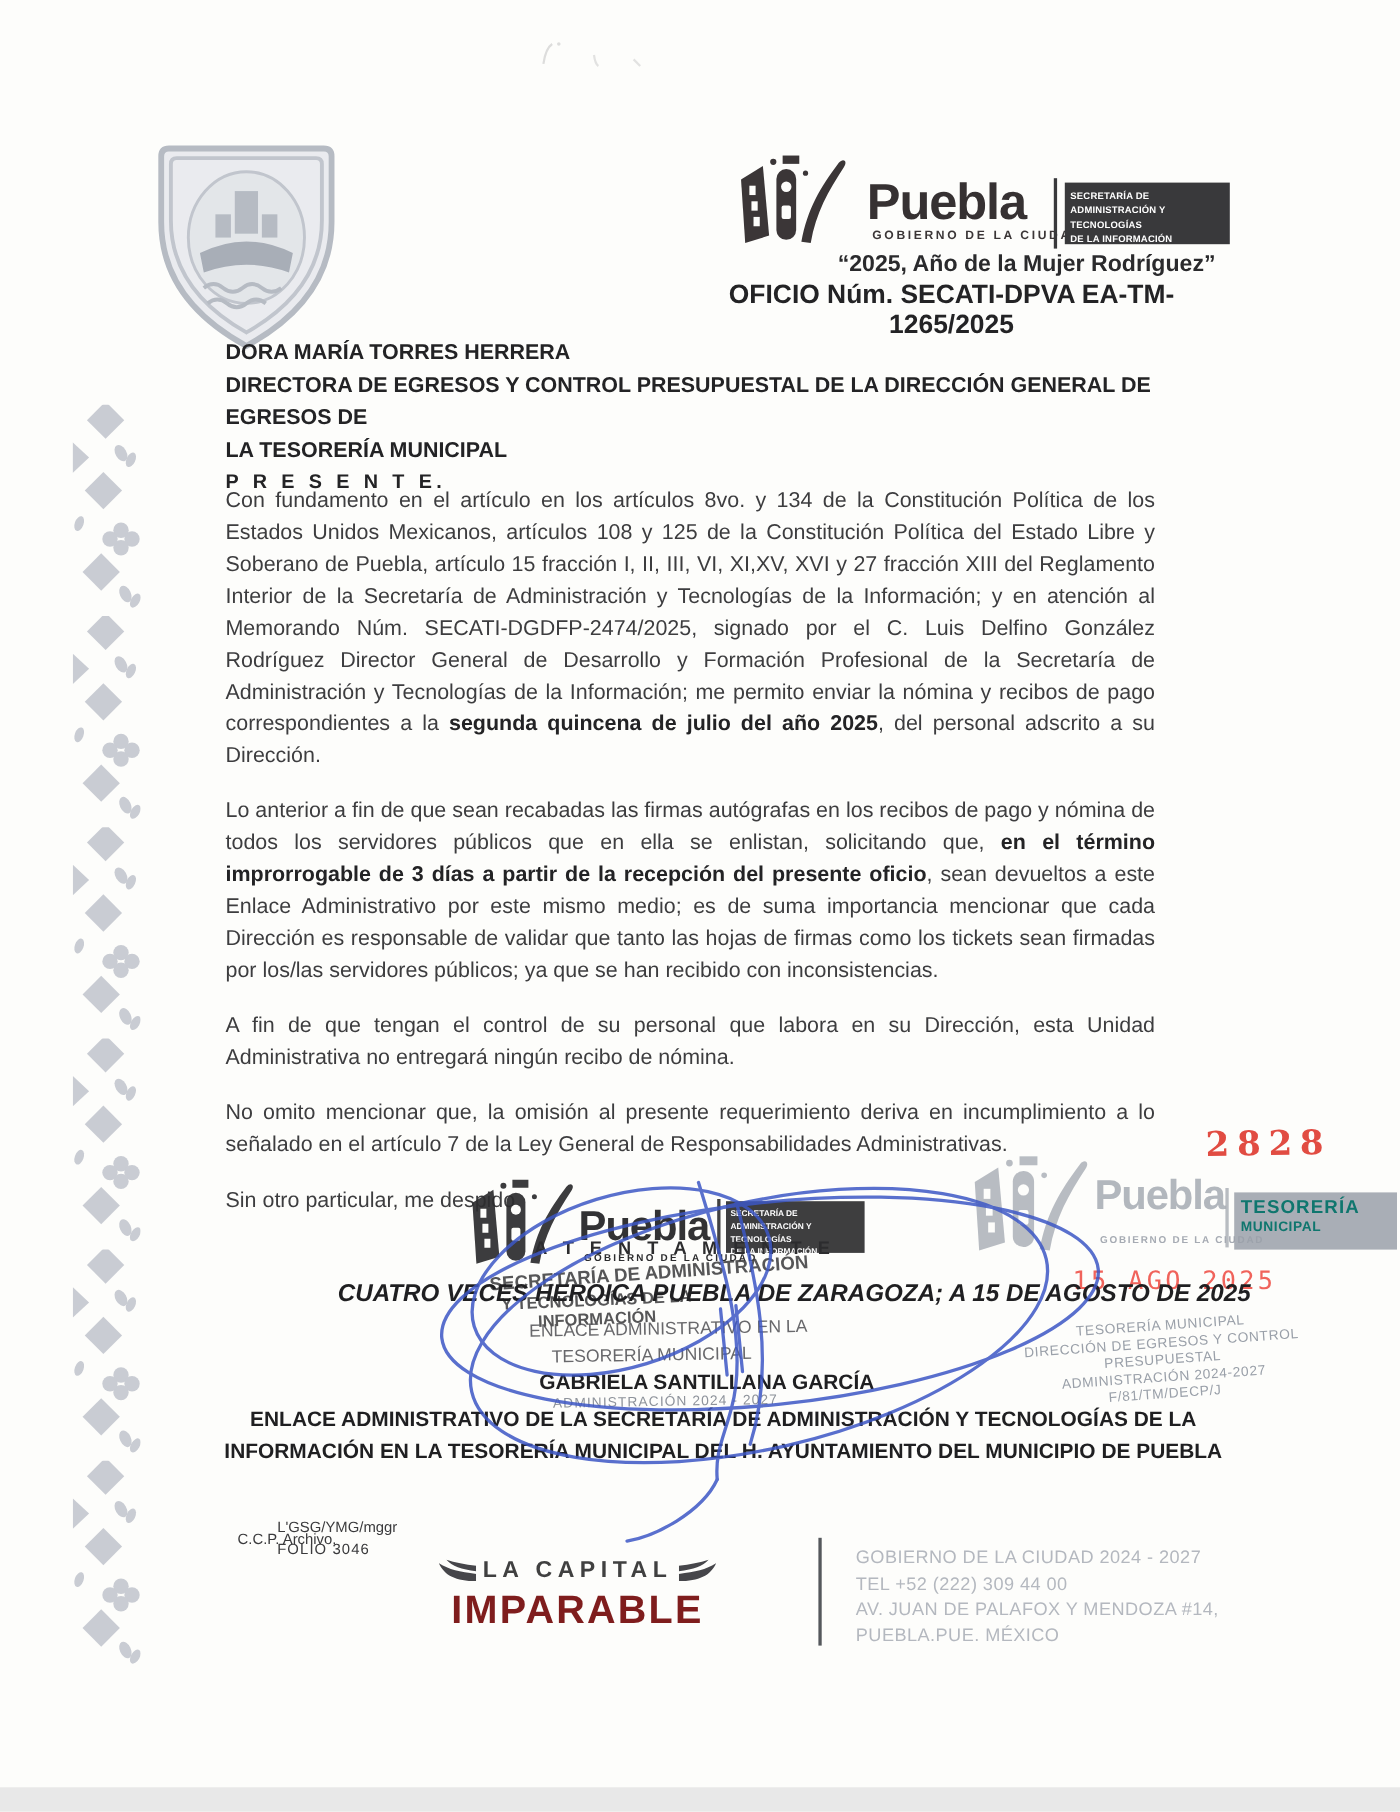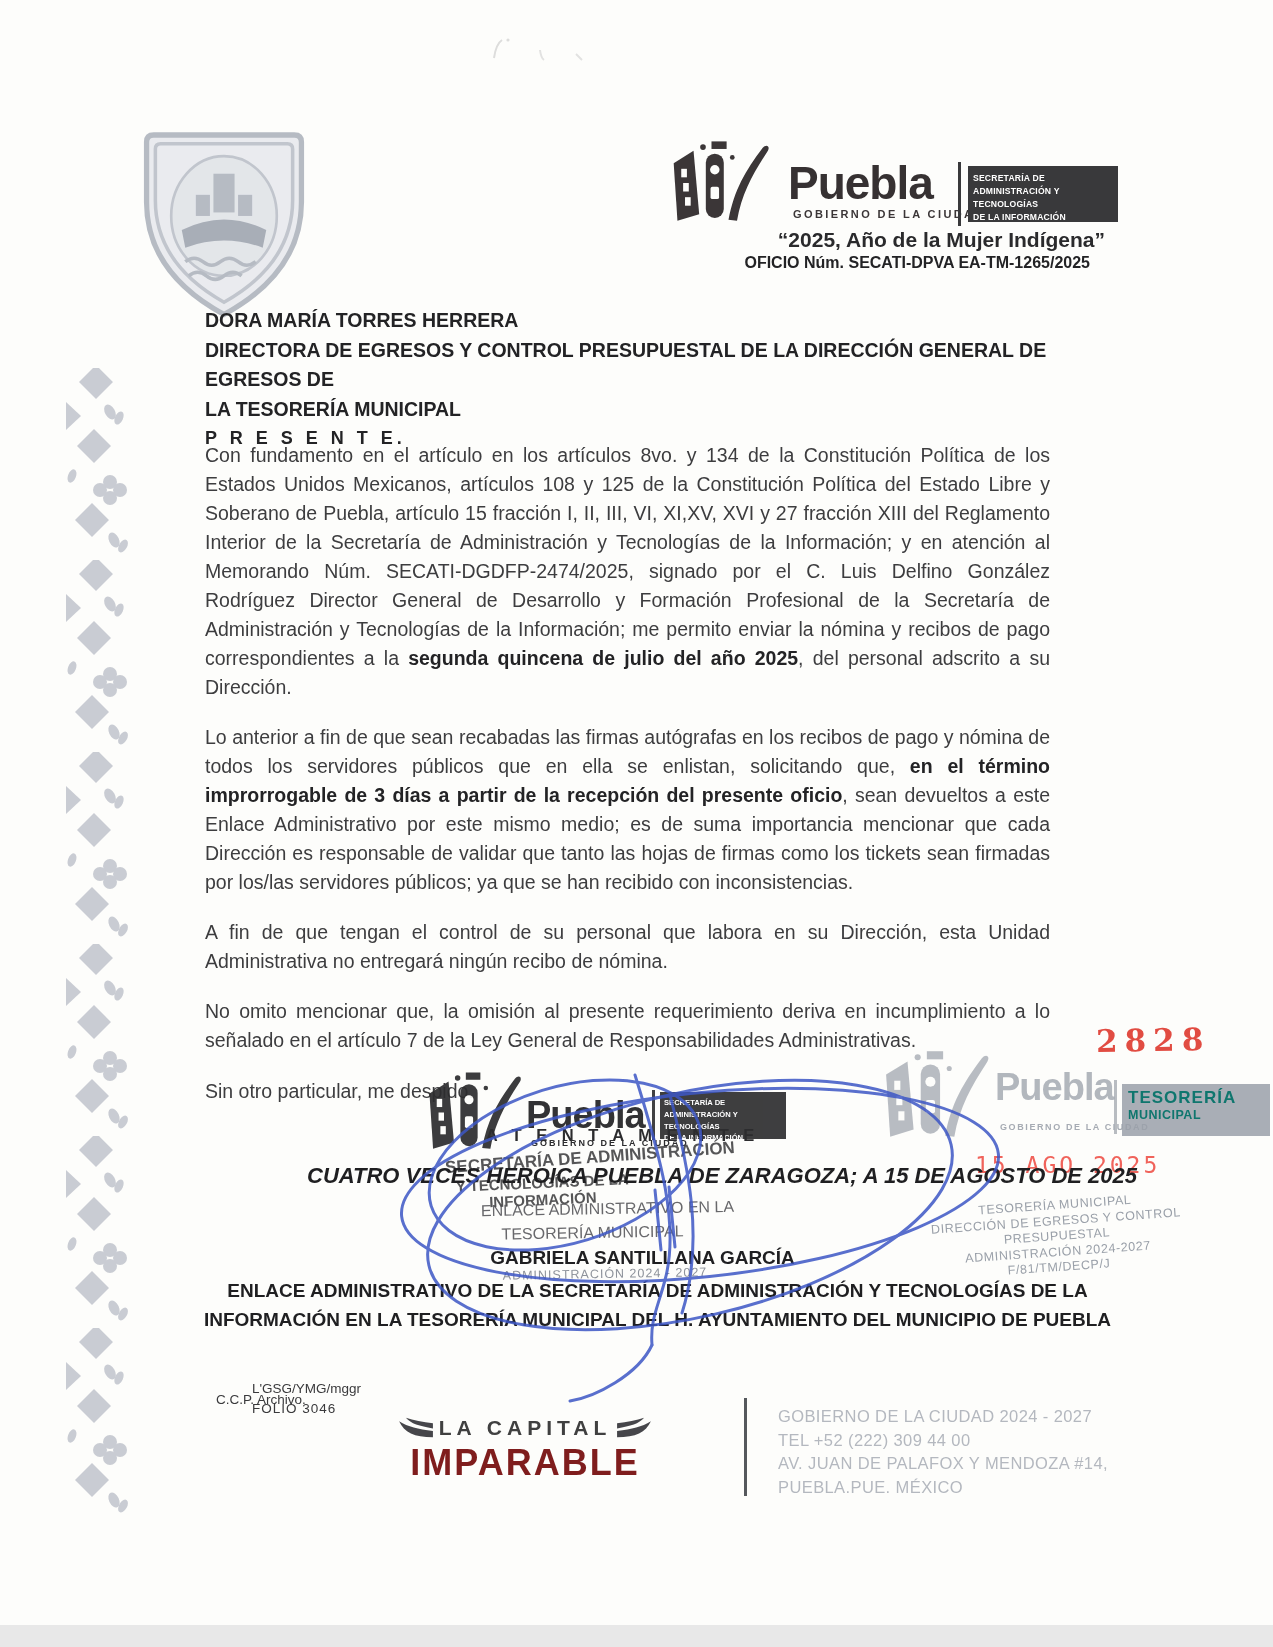--- a/index.html
+++ b/index.html
@@ -11,21 +11,21 @@
   .abs{position:absolute;}
   
   .crest{left:136px;top:124px;width:176px;height:198px;opacity:.85;}
   .brand-icon{left:668px;top:140px;width:104px;height:86px;color:#3b3637;}
   .brand-word{left:788px;top:156px;font-size:46px;font-weight:bold;letter-spacing:-1px;color:#363132;}
   .brand-sub{left:793px;top:208px;font-size:11px;font-weight:bold;letter-spacing:2.4px;color:#3b3637;}
   .brand-bar{left:958px;top:162px;width:3px;height:64px;background:#39393b;}
   .dept-box{left:968px;top:166px;width:150px;height:56px;background:#39393b;color:#fff;
     padding:6px 5px;box-sizing:border-box;font-size:8.6px;font-weight:bold;line-height:1.5;letter-spacing:.2px;}
   .motto{left:655px;top:228px;width:450px;text-align:right;font-size:21px;font-weight:bold;color:#2a2a2c;}
-  .oficio{left:640px;top:254px;width:450px;text-align:right;font-size:16px;font-weight:bold;color:#232325;}
+  .oficio{left:640px;top:254px;width:450px;text-align:center;font-size:24px;font-weight:bold;color:#232325;}
   
   .recipient{left:205px;top:306px;width:860px;font-size:19.5px;font-weight:bold;line-height:29.5px;color:#232325;}
   .salutation{font-weight:bold;letter-spacing:4px;font-size:18px;}
   
   .bodytext{left:205px;top:441px;width:845px;font-size:19.5px;line-height:29px;text-align:justify;color:#3d3d3f;}
   .bodytext p{margin:0 0 21px 0;}
   .bodytext .b{font-weight:bold;color:#232325;}
   .closing{left:205px;top:1080px;font-size:19.5px;color:#3d3d3f;}
   
   .folio-stamp{left:1096px;top:1022px;font-family:"DejaVu Serif",serif;font-size:31px;font-weight:bold;
@@ -156,21 +156,21 @@
     <use href="#sym-puebla"></use>
   </svg>
   <div class="abs brand-word">Puebla</div>
   <div class="abs brand-sub">GOBIERNO DE LA CIUDAD</div>
   <div class="abs brand-bar"></div>
   <div class="abs dept-box">
     <div>SECRETARÍA DE</div>
     <div>ADMINISTRACIÓN Y TECNOLOGÍAS</div>
     <div>DE LA INFORMACIÓN</div>
   </div>
-  <div class="abs motto">“2025, Año de la Mujer Indígena”</div>
+  <div class="abs motto">“2025, Año de la Mujer Rodríguez”</div>
   <div class="abs oficio">OFICIO Núm. SECATI-DPVA EA-TM-1265/2025</div>
 
   <div class="abs recipient">
     <div>DORA MARÍA TORRES HERRERA</div>
     <div>DIRECTORA DE EGRESOS Y CONTROL PRESUPUESTAL DE LA DIRECCIÓN GENERAL DE EGRESOS DE</div>
     <div>LA TESORERÍA MUNICIPAL</div>
     <div class="salutation">P R E S E N T E.</div>
   </div>
 
   <div class="abs bodytext">

